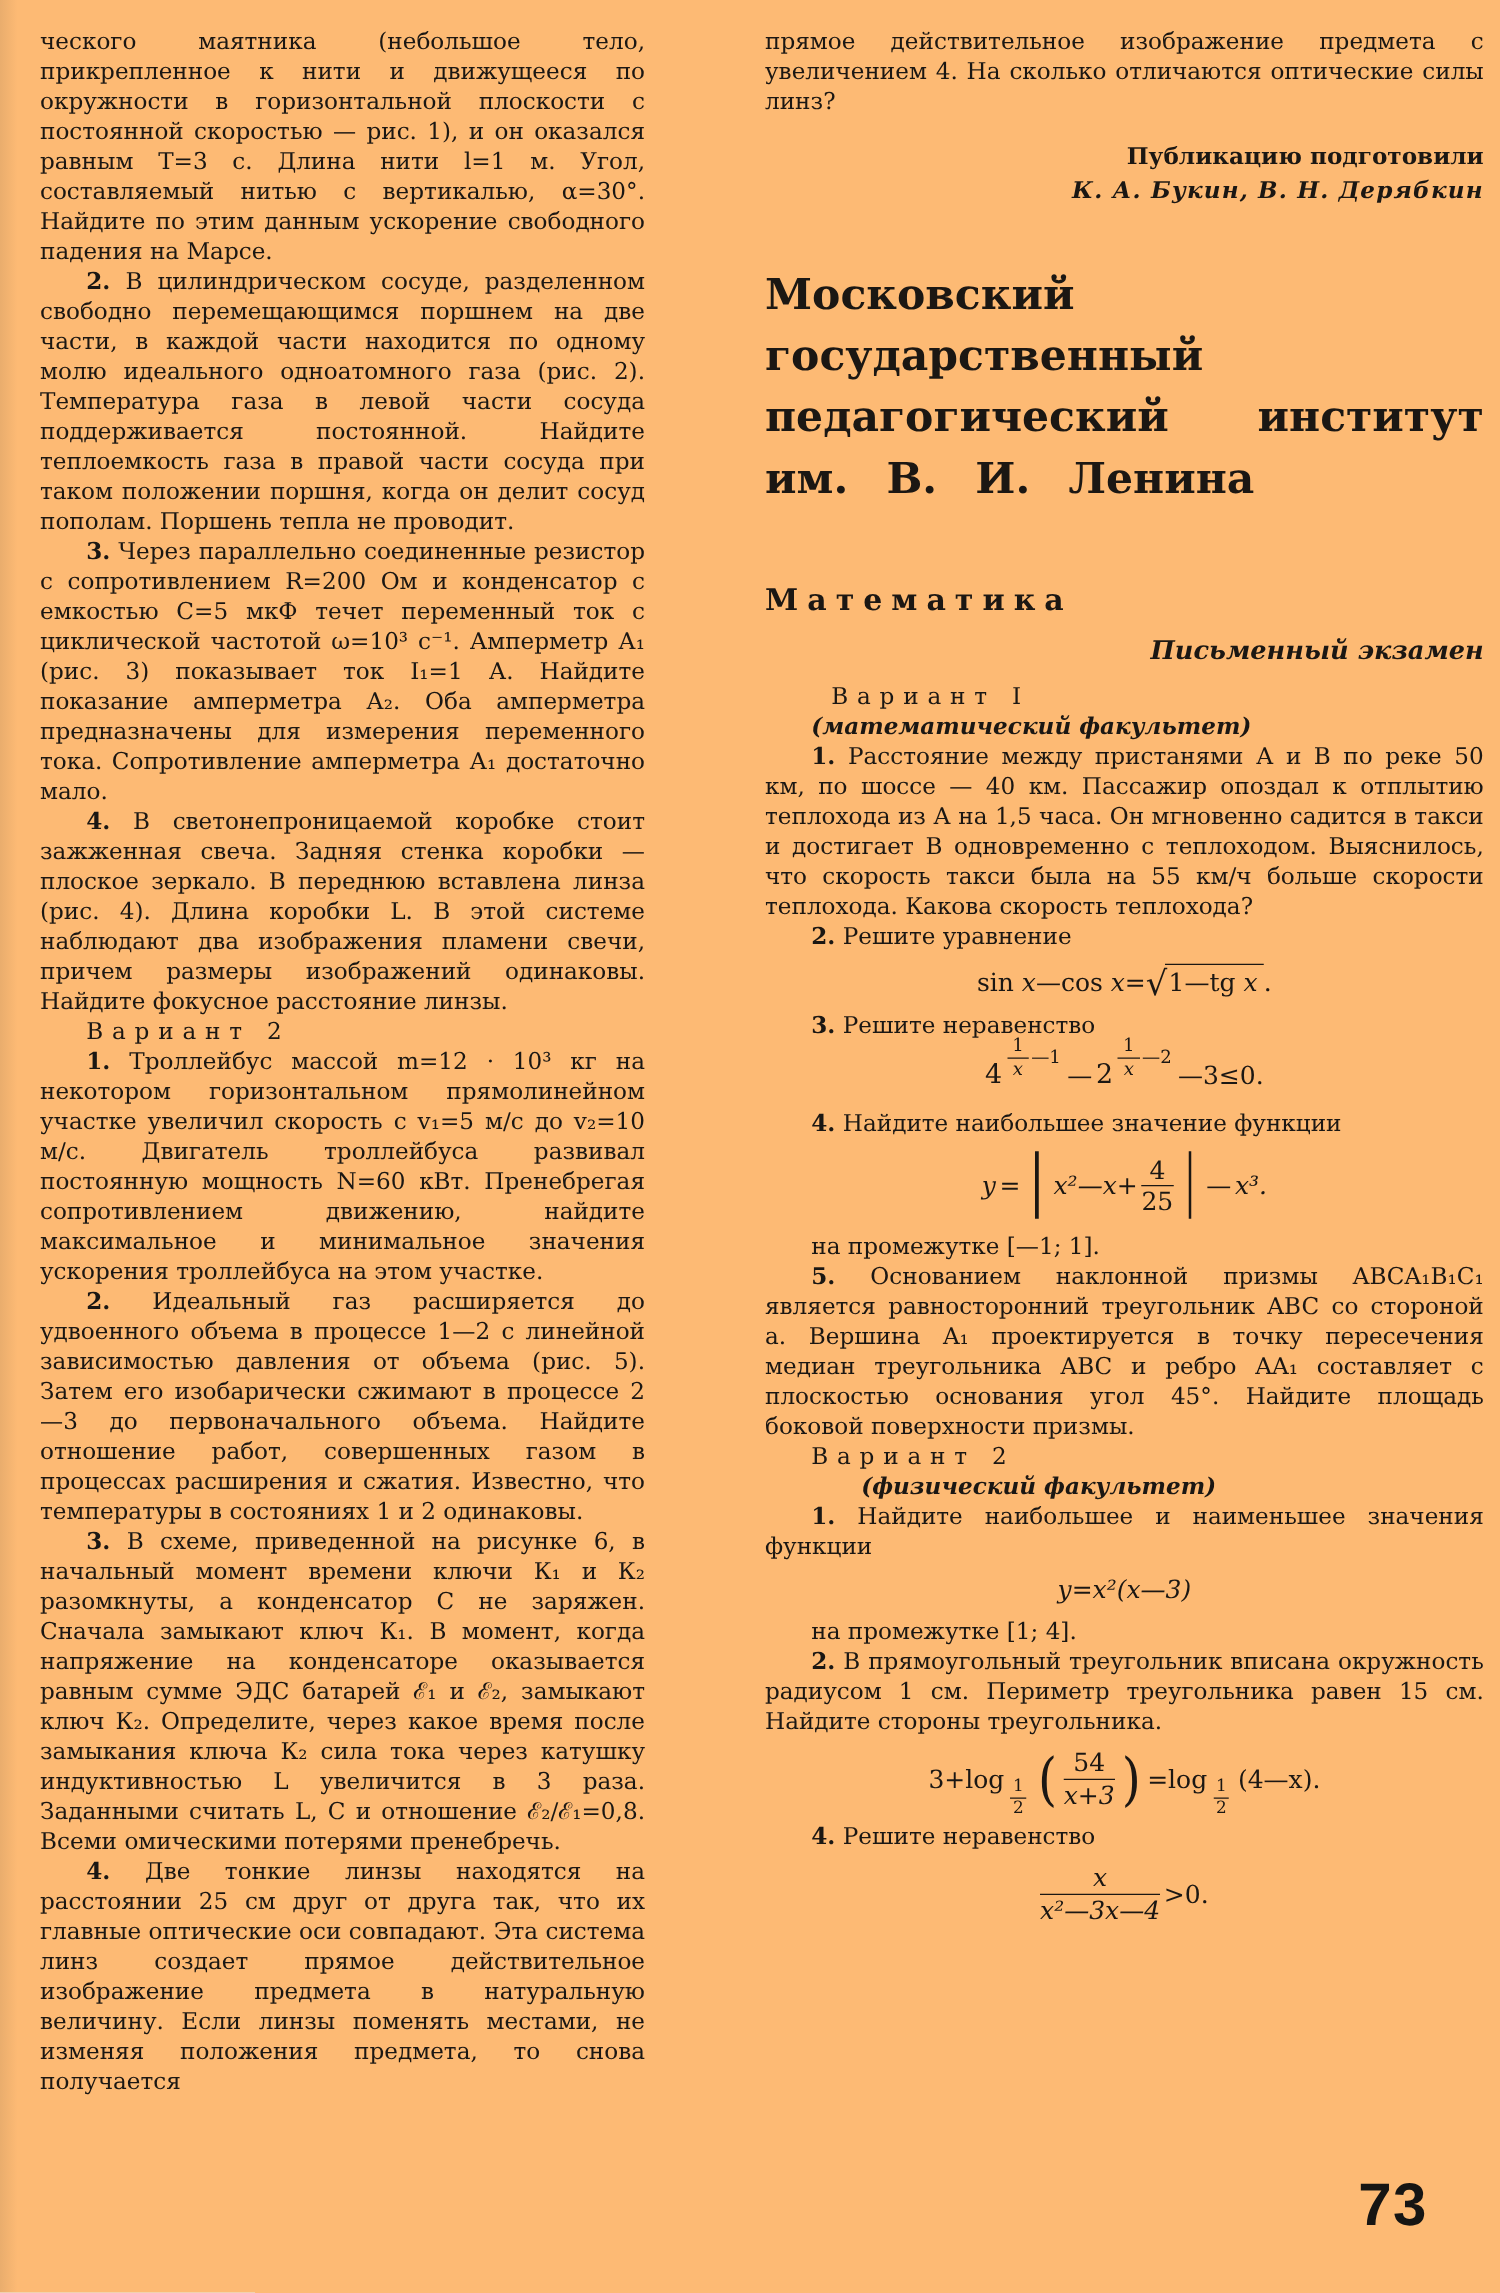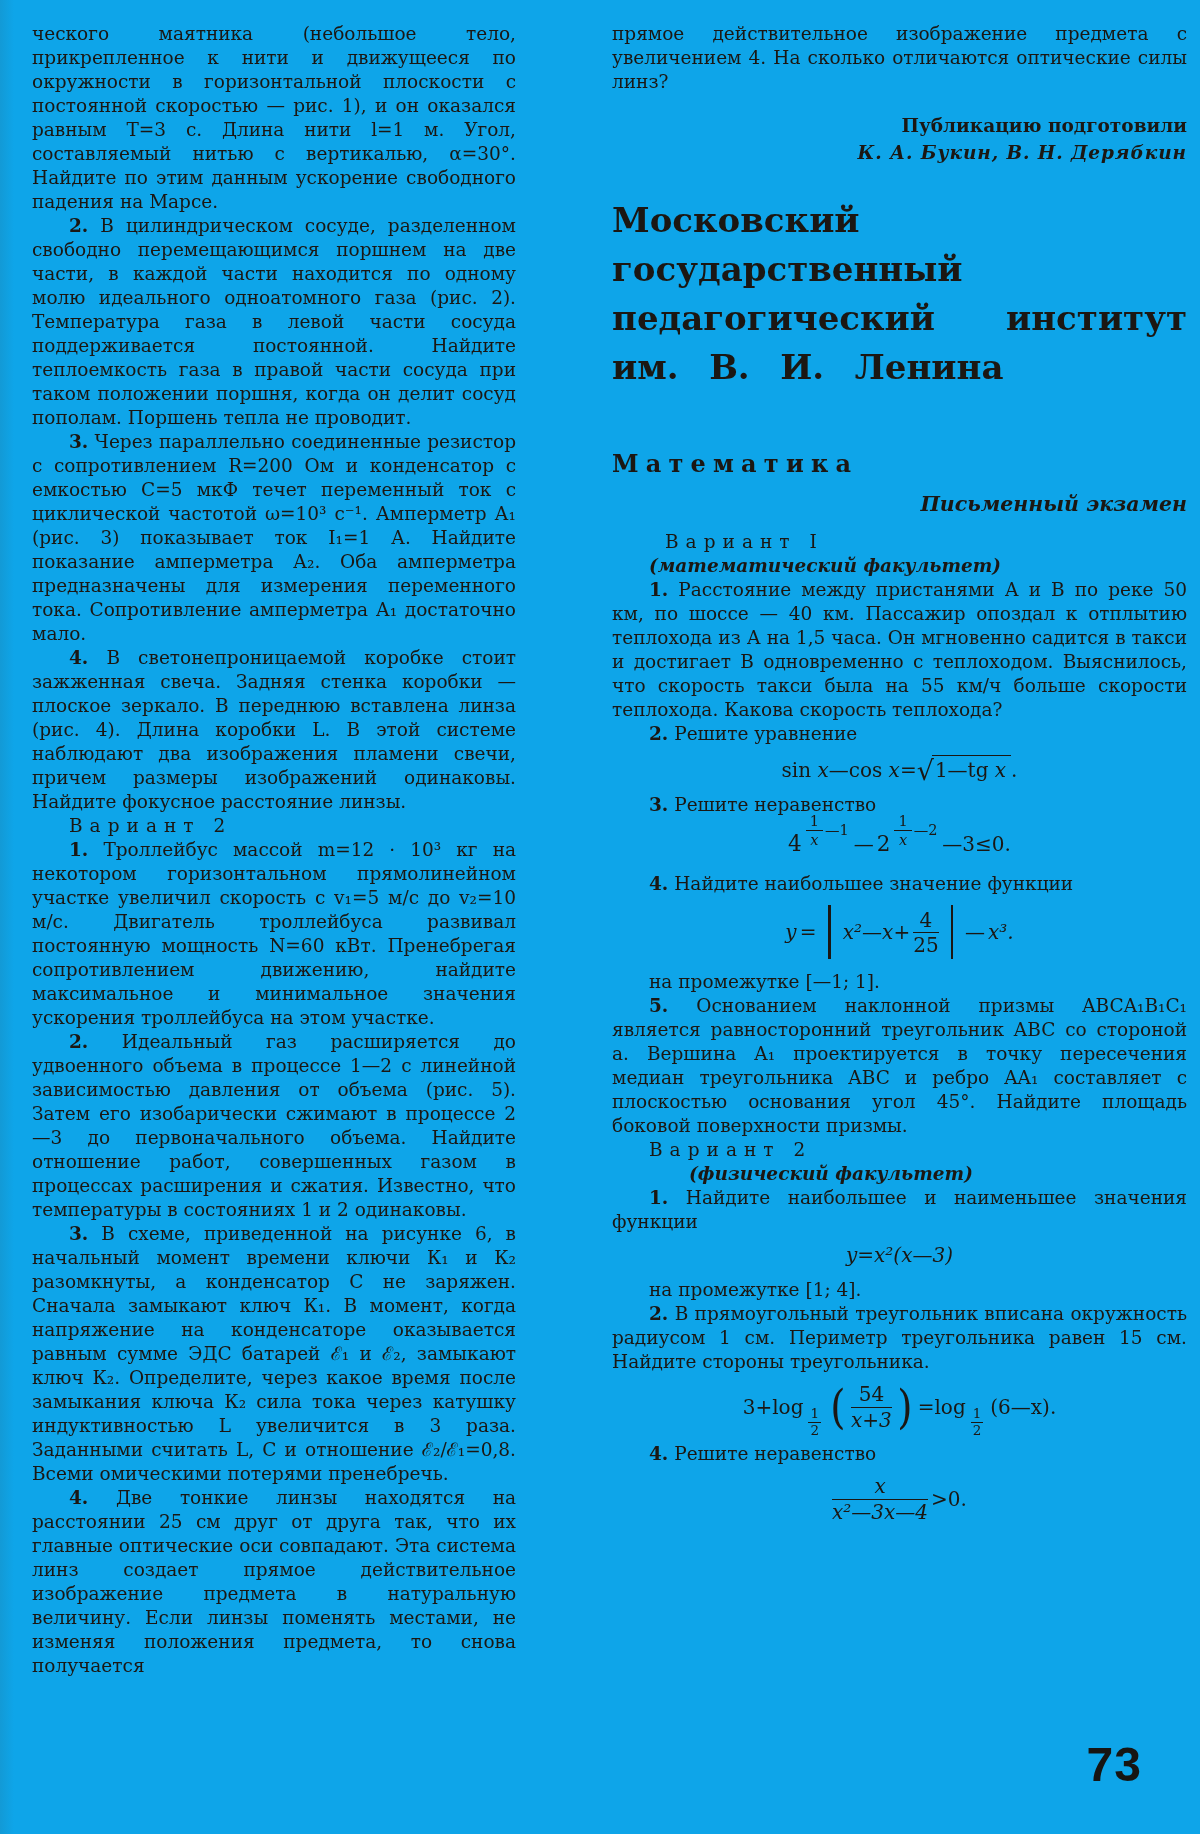--- a/index.html
+++ b/index.html
@@ -1,18 +1,18 @@
 <!DOCTYPE html>
 <html lang="ru"><head>
 <meta charset="utf-8">
 <style>
   html,body{margin:0;padding:0;background:#e8e6e0;}
   .page{
     position:relative;width:1200px;height:1834px;margin:0 auto;
-    background:#0ea5e9;
+    background:#fdba74;
     color:#1b1713;
     font-family:"DejaVu Serif","Liberation Serif",serif;
     overflow:hidden;
     text-decoration:underline;
   }
   .page::before{ 
     content:"";position:absolute;left:0;top:0;bottom:0;width:14px;
     background:linear-gradient(90deg,rgba(60,55,45,.10),rgba(60,55,45,0));
     pointer-events:none;
   }
@@ -29,21 +29,21 @@
   b.lead{font-weight:bold;}
   
   .variant-heading{letter-spacing:.38em;margin:16px 0 6px 40px;text-indent:0;}
   .variant-heading.v1{margin:14px 0 0 16px;}
   .faculty{font-weight:bold;font-style:italic;margin:2px 0 4px 0;text-indent:0;}
   .faculty.v2{margin-left:40px;}
   
   .byline{margin-top:18px;text-align:right;font-weight:bold;line-height:27px;text-indent:0;}
   .byline .authors{font-style:italic;letter-spacing:.05em;}
   
-  .institute{margin-top:30px;font-weight:bold;font-size:34px;line-height:49px;text-align:left;}
+  .institute{margin-top:46px;font-weight:bold;font-size:34px;line-height:49px;text-align:left;}
   .institute div{white-space:nowrap;}
   .institute div:nth-child(3){white-space:normal;text-align:justify;text-align-last:justify;}
   .institute div:nth-child(4){word-spacing:.55em;}
   .subject{margin-top:60px;font-weight:bold;font-size:24px;letter-spacing:.3em;text-align:left;}
   .examtype{margin-top:16px;font-weight:bold;font-style:italic;font-size:20.5px;text-align:right;}
   
   .eq{display:block;text-align:center;text-indent:0;margin:9px 0 11px;font-size:20px;line-height:1.2;}
   .eq i{font-style:italic;}
   .eqflex{display:inline-flex;align-items:center;gap:3px;vertical-align:middle;}
   .rt{font-size:27px;line-height:0;vertical-align:-3px;margin-right:-2px;}
@@ -219,21 +219,21 @@
           <span class="sfrac">
             <span class="fn">54</span>
             <span class="fd"><i>x+3</i></span>
           </span>
           <span class="bigp">)</span>
           <span>=log</span>
           <span class="logbase">
             <span class="fn">1</span>
             <span class="fd">2</span>
           </span>
-          <span>(6—x).</span>
+          <span>(4—x).</span>
       </span>
     </span>
 
     <p class="para">
       <b class="lead">4.</b>
       <span>Решите неравенство</span>
     </p>
     <span class="eq">
       <span class="eqflex">
         <span class="sfrac">

